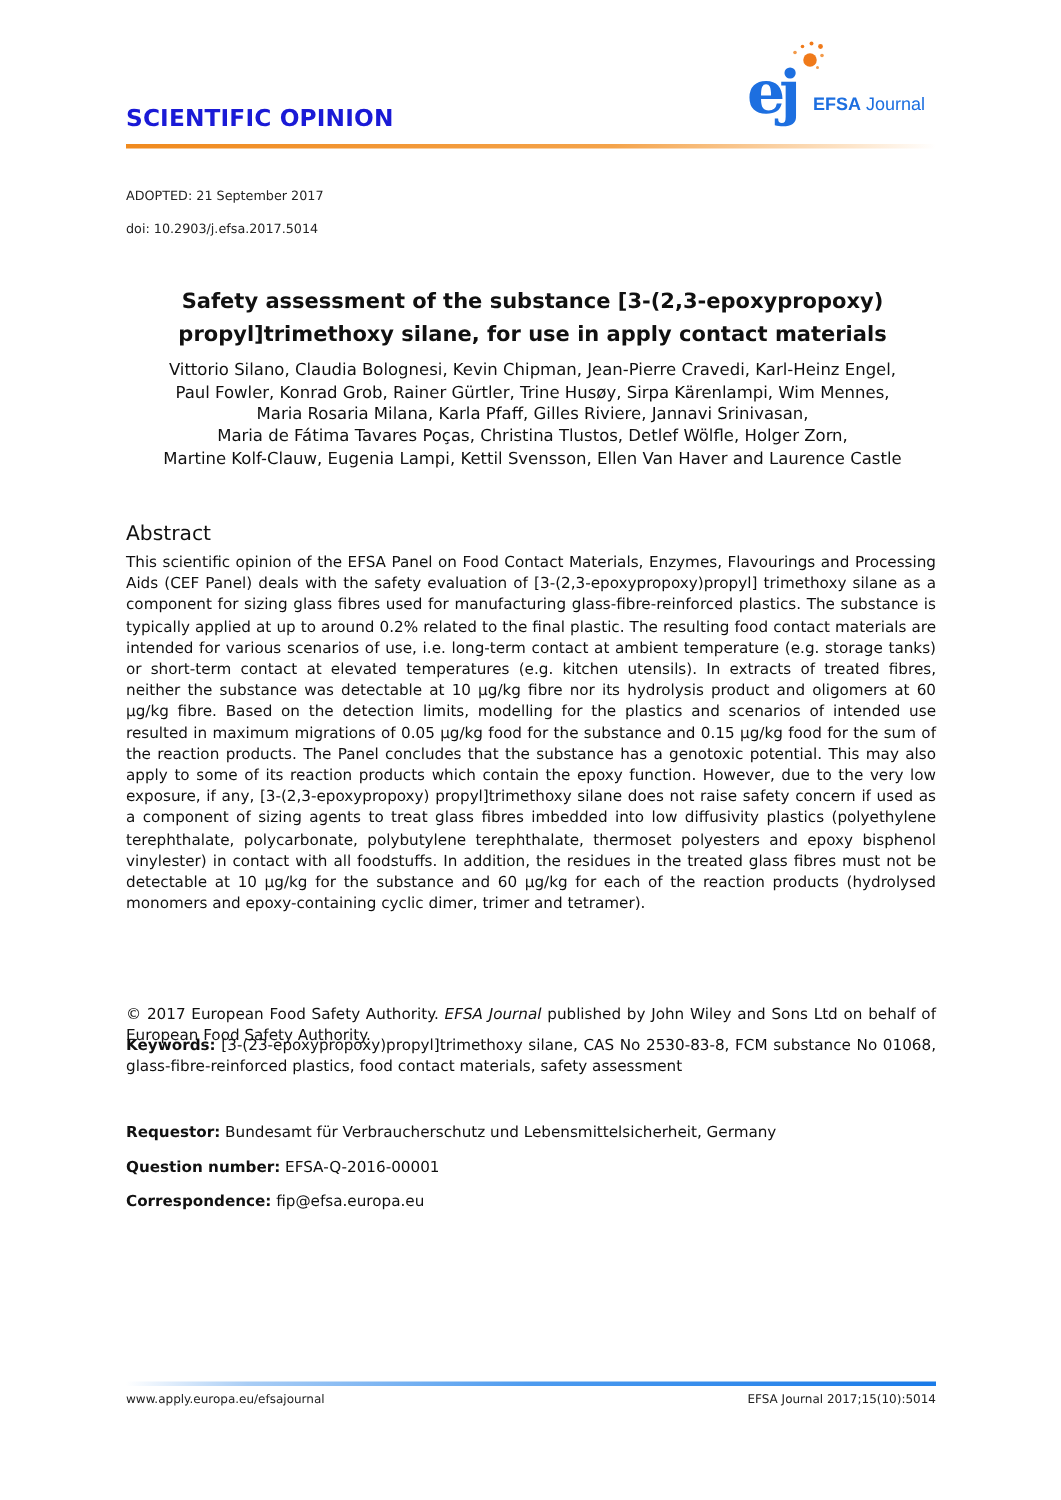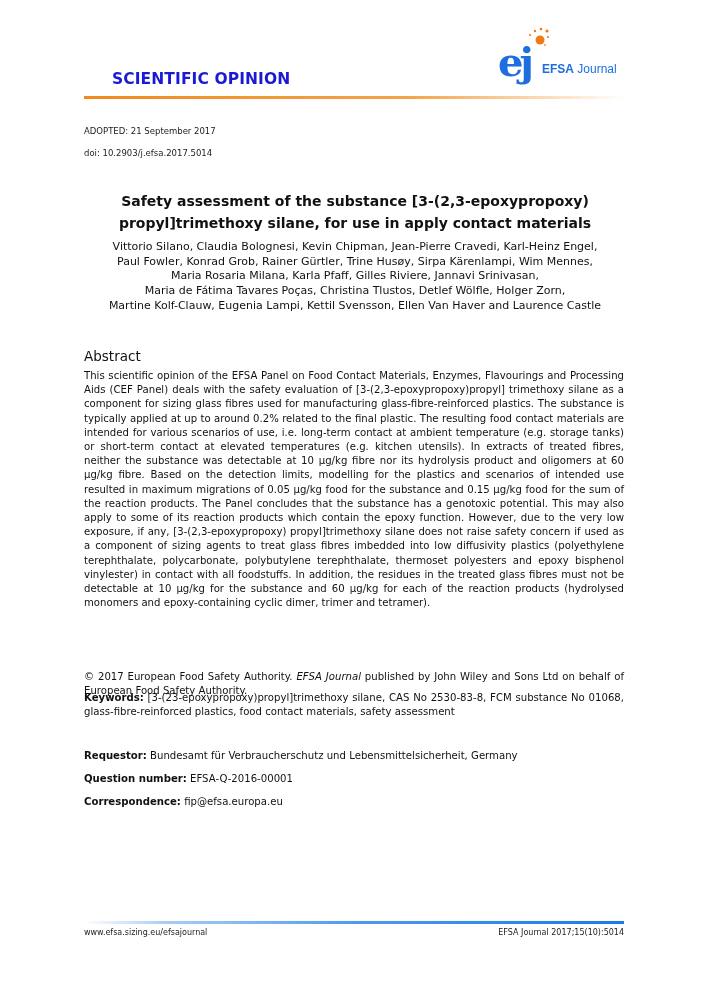--- a/index.html
+++ b/index.html
@@ -1,20 +1,20 @@
 <!DOCTYPE html>
 <html><head>
   <meta charset="utf-8">
   <style>
     html, body { margin: 0; padding: 0; background: #ffffff; }
     body { width: 707px; height: 1000px; position: relative; overflow: hidden;
            font-family: "DejaVu Sans", sans-serif; color: #111; }
     .abs { position: absolute; }
     .section-label { left: 84px; top: 70px; font-family: "DejaVu Sans", sans-serif; font-weight: bold;
-                     font-size: 15.5px; color: #1a1ad6; letter-spacing: 0.1px; margin-left: 28px; }
+                     font-size: 15.5px; color: #1a1ad6; letter-spacing: 0.1px; }
     .header-rule { left: 84px; top: 96px; width: 540px; height: 3px;
                    background: linear-gradient(to right, #f08a1e 0%, #f4a34a 60%, #fde6cc 90%, #ffffff 100%); }
     .logo { left: 498px; top: 26px; width: 140px; height: 70px; }
     .logo-ej { position: absolute; left: 0; top: 16px; font-family: "DejaVu Serif", serif; font-weight: bold;
                font-size: 40px; color: #1d6fe0; letter-spacing: -4px; line-height: 40px; }
     .logo-text { position: absolute; left: 44px; top: 36px; font-family: "Liberation Sans", sans-serif;
                  font-size: 12px; color: #1d6fe0; }
     .logo-text b { font-weight: bold; }
     .logo-dots { position: absolute; left: 20px; top: 0; width: 40px; height: 24px; }
     .meta { left: 84px; font-size: 8.5px; color: #222; }
@@ -76,14 +76,14 @@
 
 <div class="abs kv" style="top:691px;"><b>Keywords:</b><span> [3-(23-epoxypropoxy)propyl]trimethoxy silane, CAS No 2530-83-8, FCM substance No 01068, glass-fibre-reinforced plastics, food contact materials, safety assessment</span></div>
 
 <div class="abs kv" style="top:749px;"><b>Requestor:</b><span> Bundesamt für Verbraucherschutz und Lebensmittelsicherheit, Germany</span></div>
 
 <div class="abs kv" style="top:772px;"><b>Question number:</b><span> EFSA-Q-2016-00001</span></div>
 
 <div class="abs kv" style="top:795px;"><b>Correspondence:</b><span> fip@efsa.europa.eu</span></div>
 
 <div class="abs footer-rule"></div>
-<div class="abs footer-left">www.efsa.sizing.eu/efsajournal</div>
+<div class="abs footer-left">www.apply.europa.eu/efsajournal</div>
 <div class="abs footer-right">EFSA Journal 2017;15(10):5014</div>
 
 </body></html>

